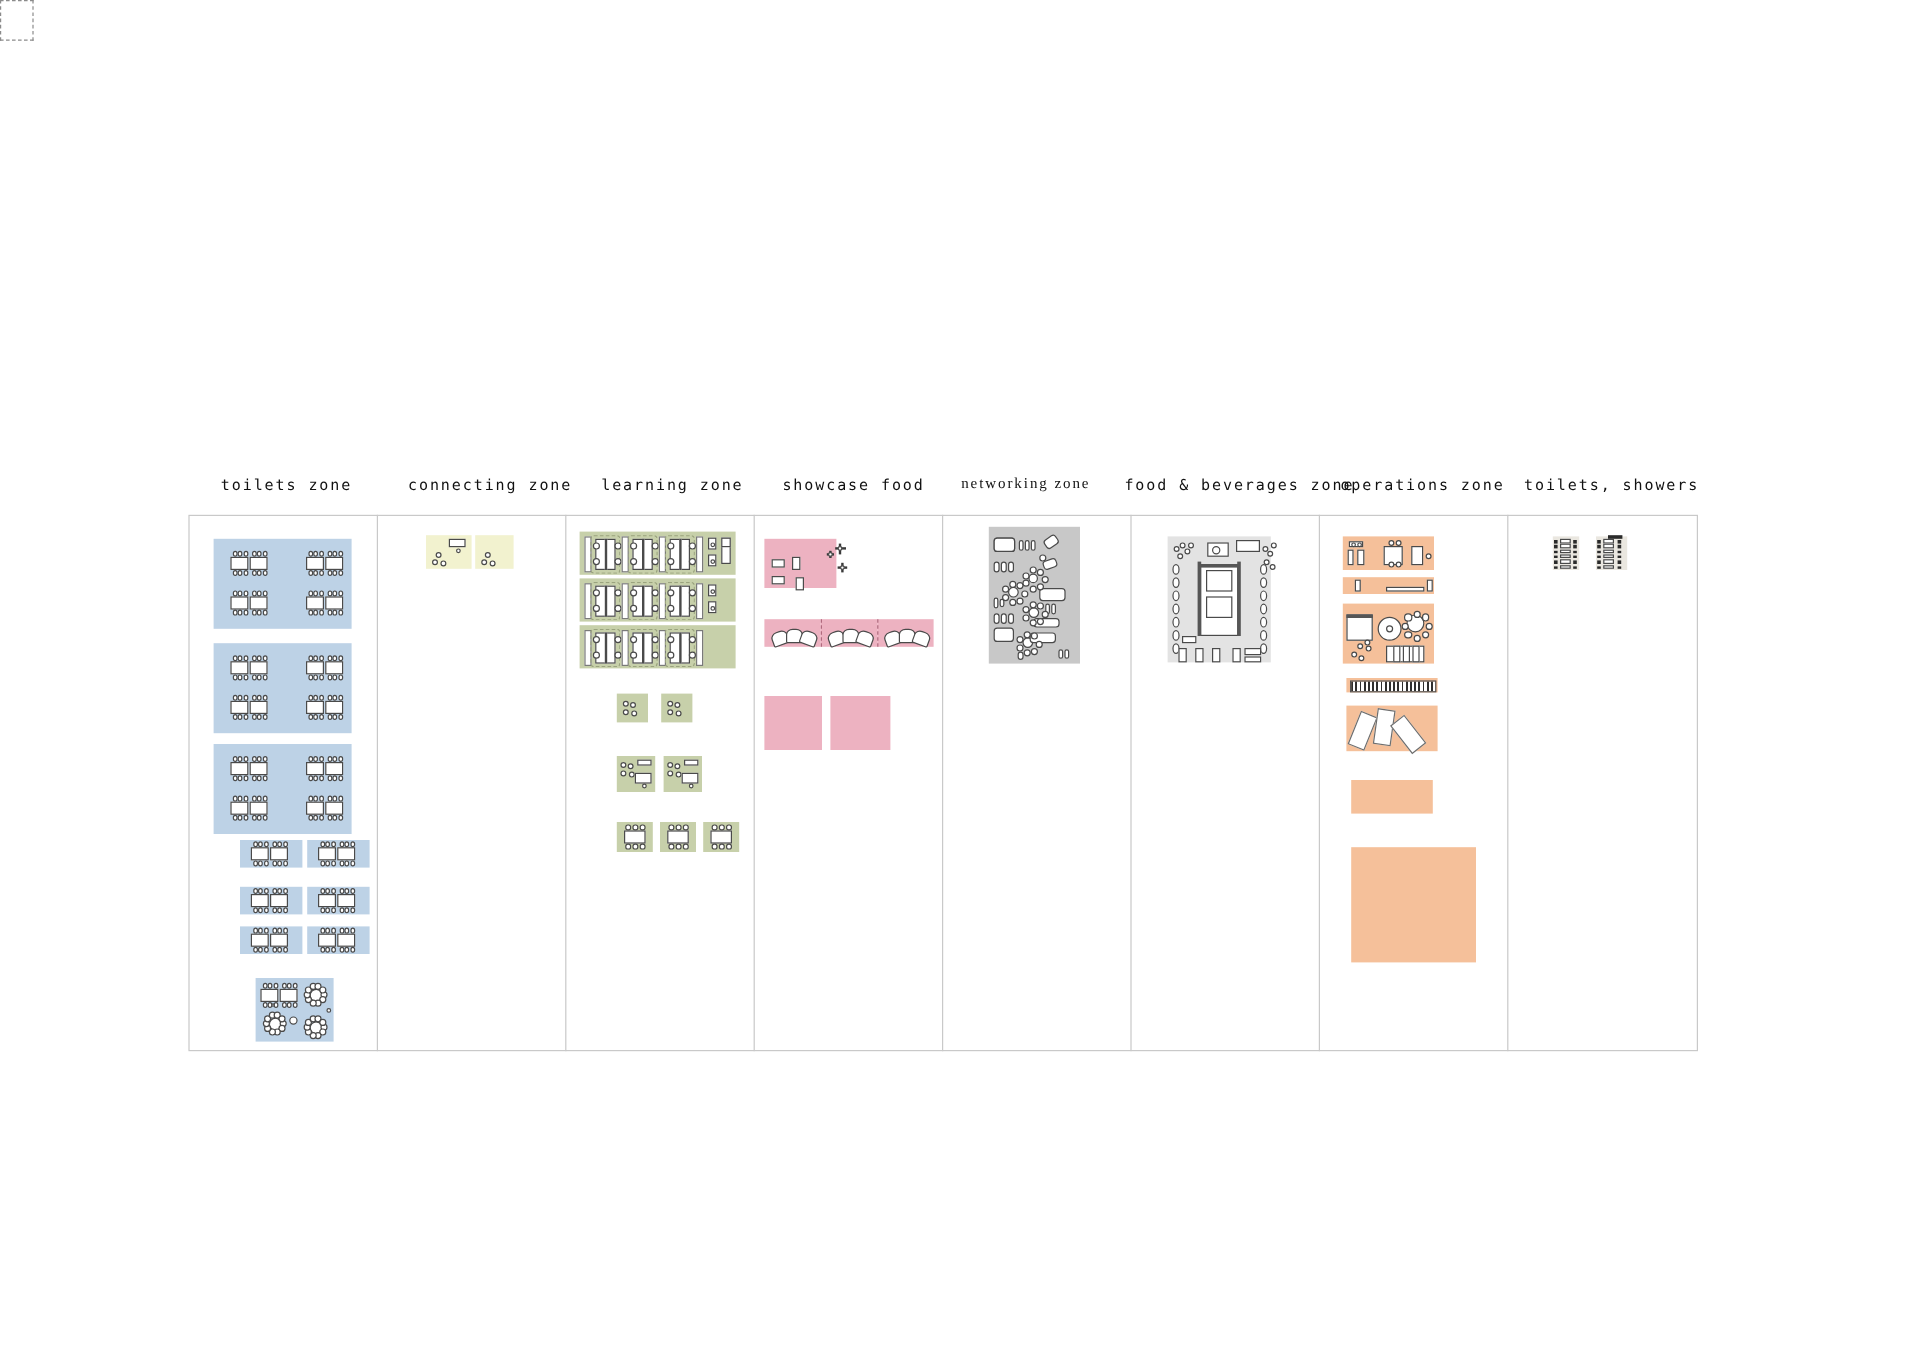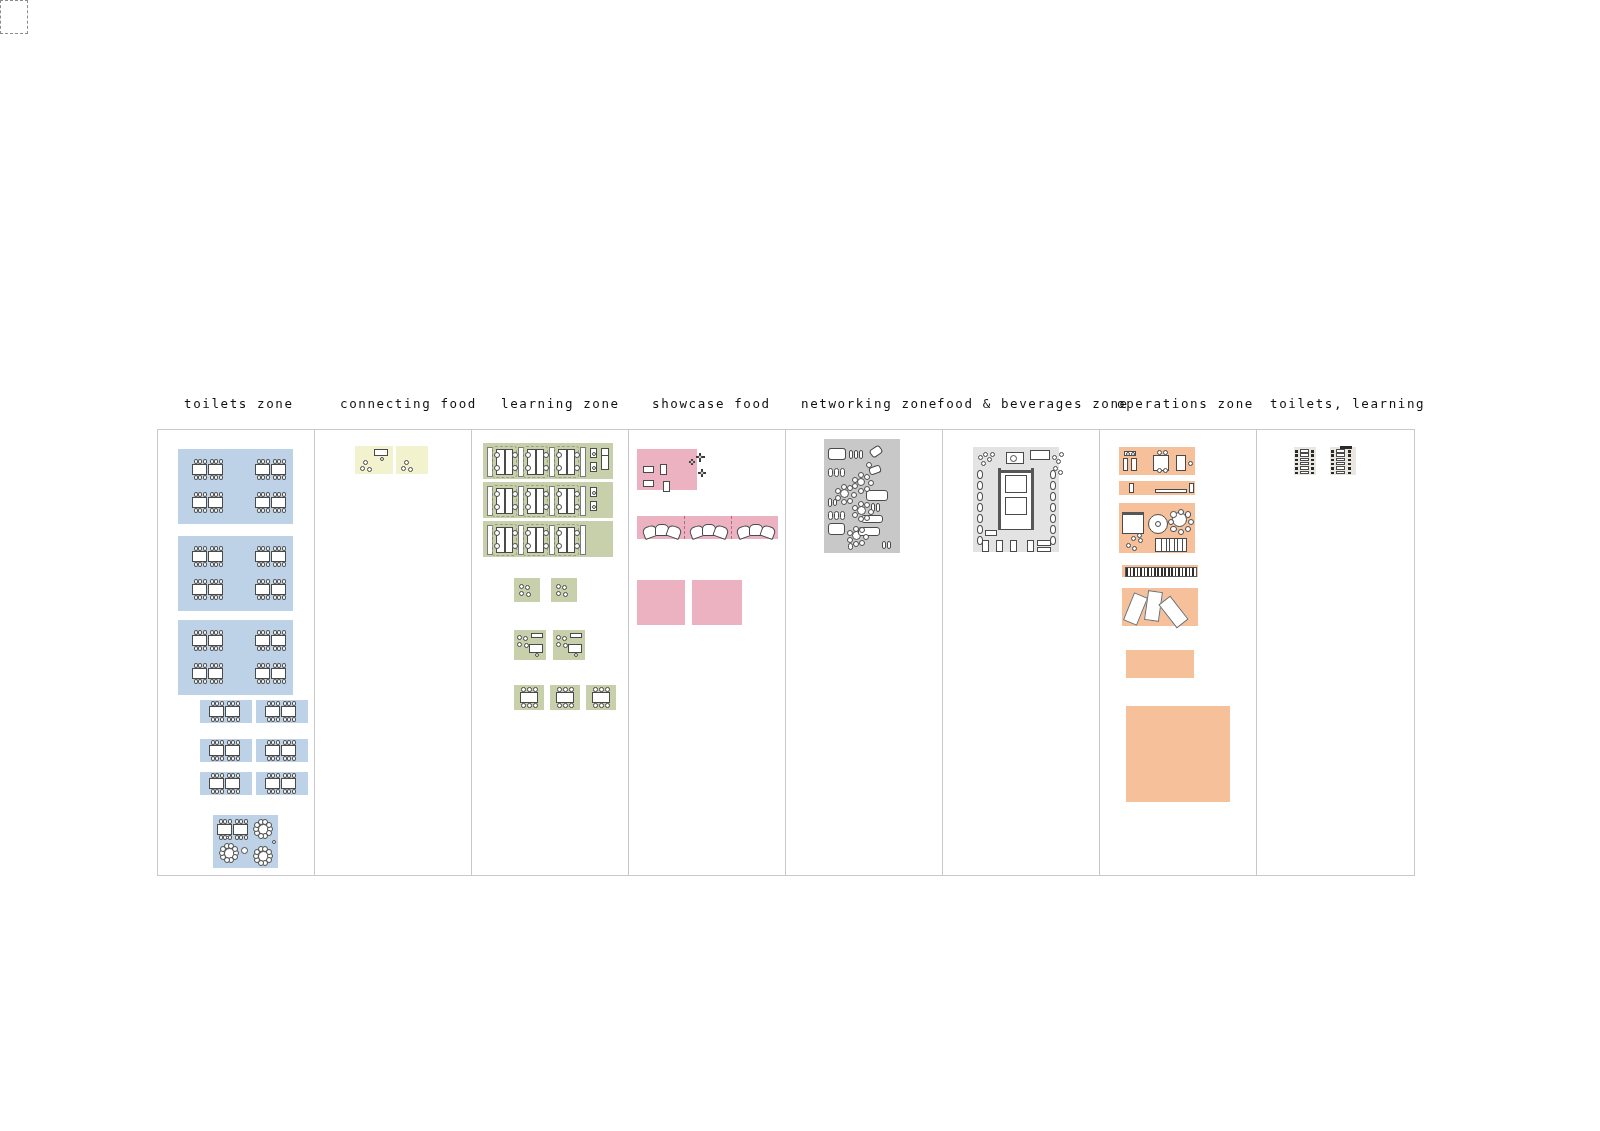--- a/index.html
+++ b/index.html
@@ -51,27 +51,27 @@
 
   .tilt{position:absolute;background:#fff;border:1px solid #6e6e6e;}
   .striphatch{position:absolute;}
 </style>
 </head>
 <body>
 
 <div id="board">
 
   <div class="hdr" style="left:184px;">toilets zone</div>
-  <div class="hdr" style="left:340px;">connecting food</div>
+  <div class="hdr" style="left:340px;">connecting zone</div>
   <div class="hdr" style="left:501px;">learning zone</div>
   <div class="hdr" style="left:652px;">showcase food</div>
-  <div class="hdr" style="left:801px;">networking zone</div>
+  <div class="hdr" style="left:801px;font-family:Liberation Serif, serif;">networking zone</div>
   <div class="hdr" style="left:937px;">food &amp; beverages zone</div>
   <div class="hdr" style="left:1117px;">operations zone</div>
-  <div class="hdr" style="left:1270px;">toilets, learning</div>
+  <div class="hdr" style="left:1270px;">toilets, showers</div>
 
   <div class="frame"></div>
   <div class="vline" style="left:314px;"></div>
   <div class="vline" style="left:471px;"></div>
   <div class="vline" style="left:628px;"></div>
   <div class="vline" style="left:785px;"></div>
   <div class="vline" style="left:942px;"></div>
   <div class="vline" style="left:1099px;"></div>
   <div class="vline" style="left:1256px;"></div>
 

